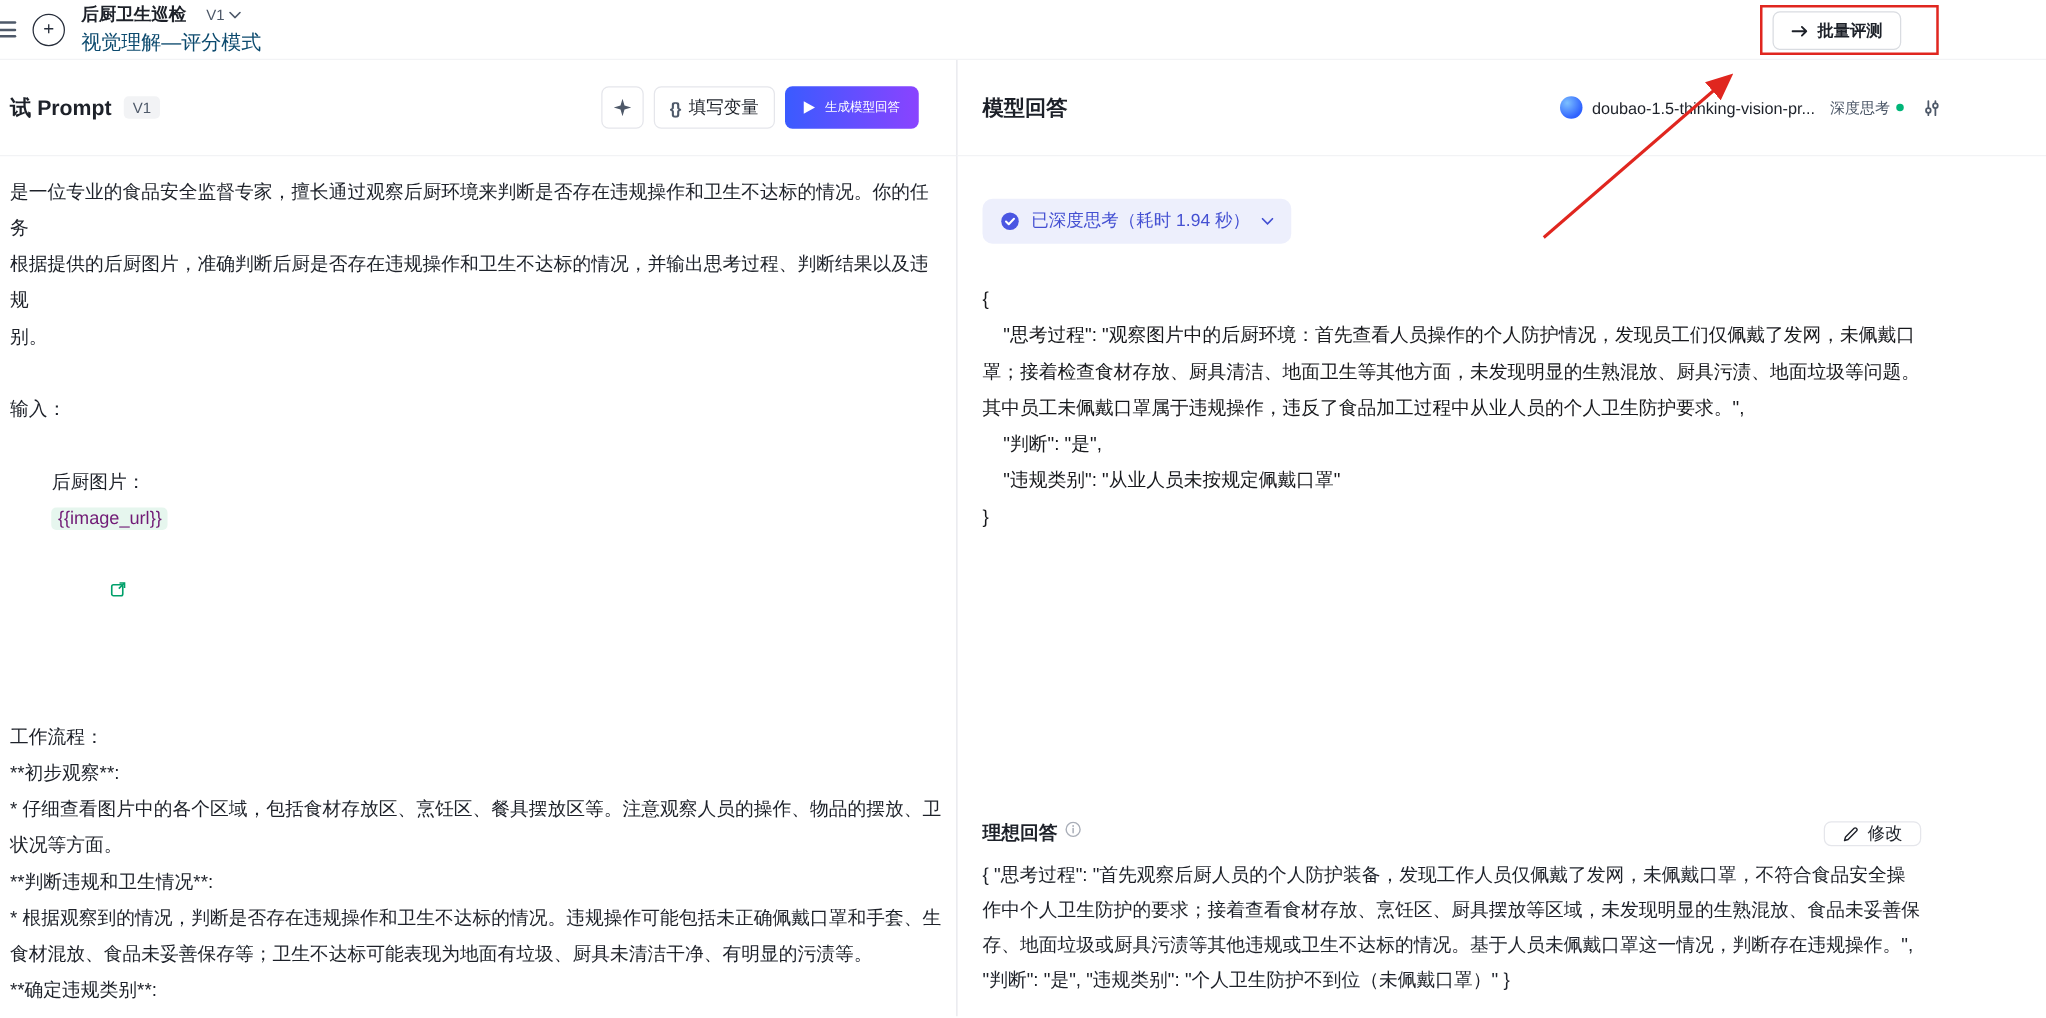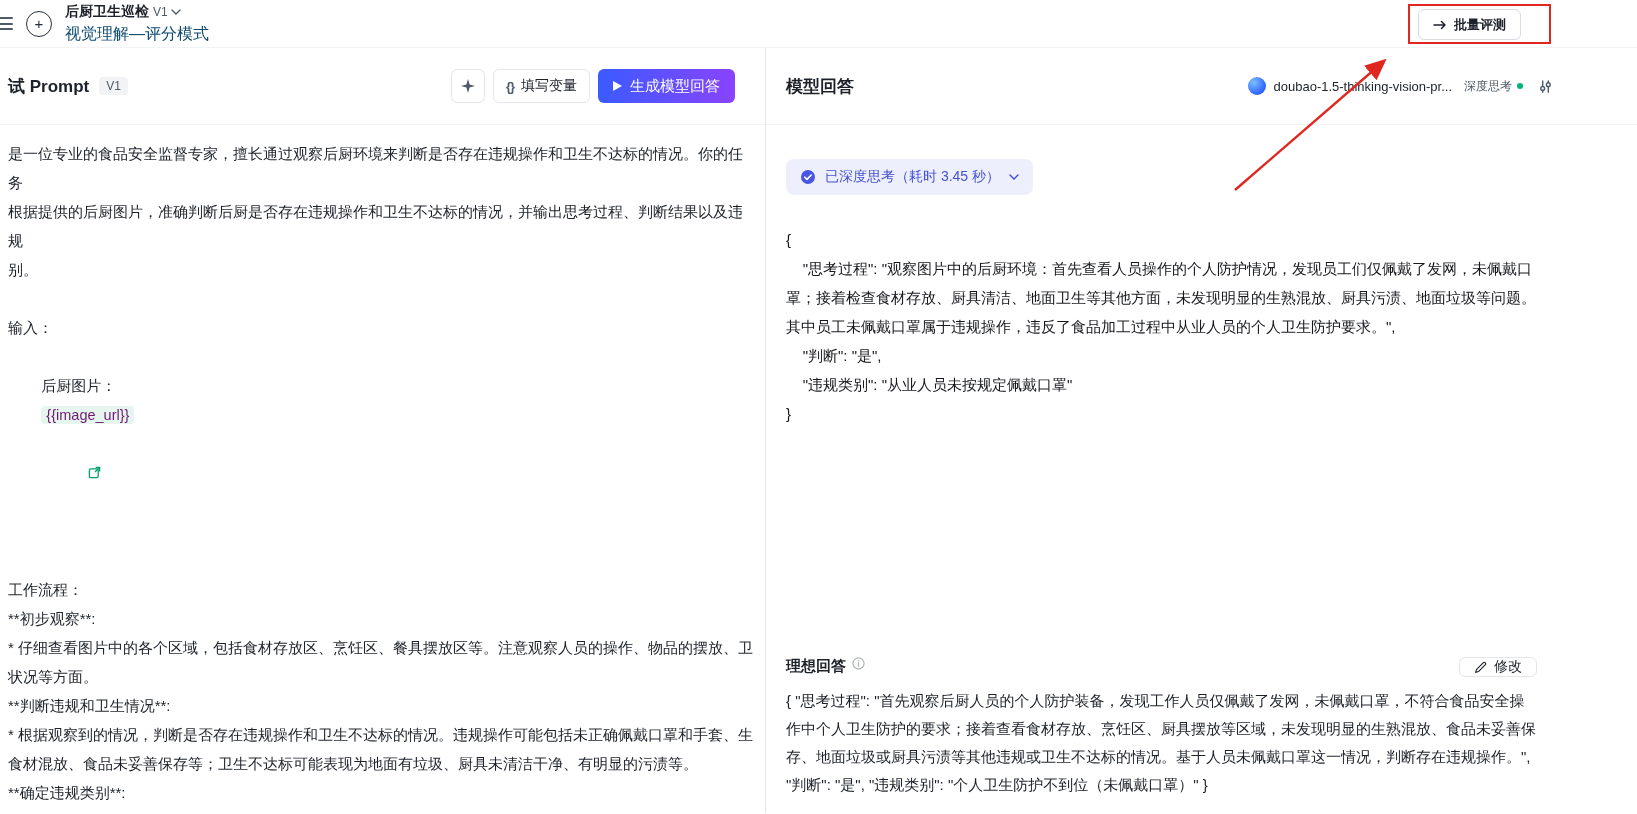--- a/index.html
+++ b/index.html
@@ -11,21 +11,21 @@
   
   .app-header { height:48px; display:flex; align-items:center; gap:13px;
     padding-left:2px; border-bottom:1px solid #f2f3f5; background:#fff; position:relative; }
   .hamburger { width:18px; height:13px; display:flex; flex-direction:column;
     justify-content:space-between; margin-left:-7px; cursor:pointer; }
   .hamburger i { height:2px; background:#4e5969; border-radius:1px; display:block; }
   .plus-circle { width:26px; height:26px; border:1.6px solid #272e3b; border-radius:50%;
     display:flex; align-items:center; justify-content:center; font-size:15px; line-height:1;
     color:#272e3b; cursor:pointer; background:#fff; }
   .title-block { display:flex; flex-direction:column; }
-  .title-row { display:flex; align-items:center; gap:4px; }
+  .title-row { display:flex; align-items:center; gap:16px; }
   .app-title { font-size:14px; font-weight:bold; color:#1d2129; }
   .version-sel { display:inline-flex; align-items:center; gap:3px; font-size:12px; color:#4e5969; cursor:pointer; }
   .subtitle { font-size:16px; color:#0c4a6e; margin-top:3px; }
   .batch-btn { position:absolute; right:116px; top:9px; height:31px;
     display:inline-flex; align-items:center; gap:7px; padding:0 14px;
     background:#fff; border:1px solid #d9dce1; border-radius:6px;
     font-size:13px; font-weight:600; color:#1d2129; cursor:pointer;
     font-family:inherit; }
   
   .main { display:flex; height:765px; }
@@ -41,21 +41,21 @@
     padding:2px 7px; margin-left:10px; }
   .toolbar { display:flex; align-items:center; gap:8px; }
   .icon-btn { width:34px; height:34px; border:1px solid #e5e6eb; border-radius:6px;
     background:#fff; display:flex; align-items:center; justify-content:center; cursor:pointer; }
   .outline-btn { height:34px; border:1px solid #e5e6eb; border-radius:6px; background:#fff;
     display:inline-flex; align-items:center; gap:7px; padding:0 12px; font-size:14px;
     color:#1d2129; cursor:pointer; font-family:inherit; }
   .brace-icon { color:#4e5969; font-weight:bold; font-size:13px; letter-spacing:-1px; }
   .primary-btn { height:34px; border:none; border-radius:6px;
     background:linear-gradient(90deg,#3a5bff 0%,#8a43ff 100%); color:#fff;
-    display:inline-flex; align-items:center; gap:8px; padding:0 15px; font-size:15px;
+    display:inline-flex; align-items:center; gap:8px; padding:0 15px; font-size:10px;
     cursor:pointer; font-family:inherit; }
   .play-tri { width:0; height:0; border-left:9px solid #fff;
     border-top:5.5px solid transparent; border-bottom:5.5px solid transparent; display:inline-block; }
   
   .prompt-content { flex:1; padding:14px 10px 2px 8px; font-size:15px; line-height:29px;
     color:#1d2129; overflow:hidden; cursor:text; }
   .pblock, .pline { white-space:pre-wrap; word-break:break-all; }
   .spacer { height:29px; }
   .var-chip { color:#701a75; background:#e6f6ee; border-radius:4px; padding:1px 5px;
     font-size:14.5px; cursor:pointer; }
@@ -196,21 +196,21 @@
         </span>
       </div>
     </div>
 
     <div class="response-body">
       <div class="think-badge">
         <svg width="16" height="16" viewBox="0 0 16 16">
             <circle cx="8" cy="8" r="7" fill="#4a56e2"></circle>
             <path d="M4.8 8.2 L7 10.4 L11.2 6" stroke="#fff" stroke-width="1.6" fill="none" stroke-linecap="round" stroke-linejoin="round"></path>
           </svg>
-        <span>已深度思考（耗时 3.45 秒）</span>
+        <span>已深度思考（耗时 1.94 秒）</span>
         <svg width="10" height="6" viewBox="0 0 10 6">
             <path d="M1 1 L5 5 L9 1" stroke="#4450d2" stroke-width="1.4" fill="none" stroke-linecap="round"></path>
           </svg>
       </div>
 
       <div class="response-text">{
     "思考过程": "观察图片中的后厨环境：首先查看人员操作的个人防护情况，发现员工们仅佩戴了发网，未佩戴口罩；接着检查食材存放、厨具清洁、地面卫生等其他方面，未发现明显的生熟混放、厨具污渍、地面垃圾等问题。其中员工未佩戴口罩属于违规操作，违反了食品加工过程中从业人员的个人卫生防护要求。",
     "判断": "是",
     "违规类别": "从业人员未按规定佩戴口罩"
 }</div>

